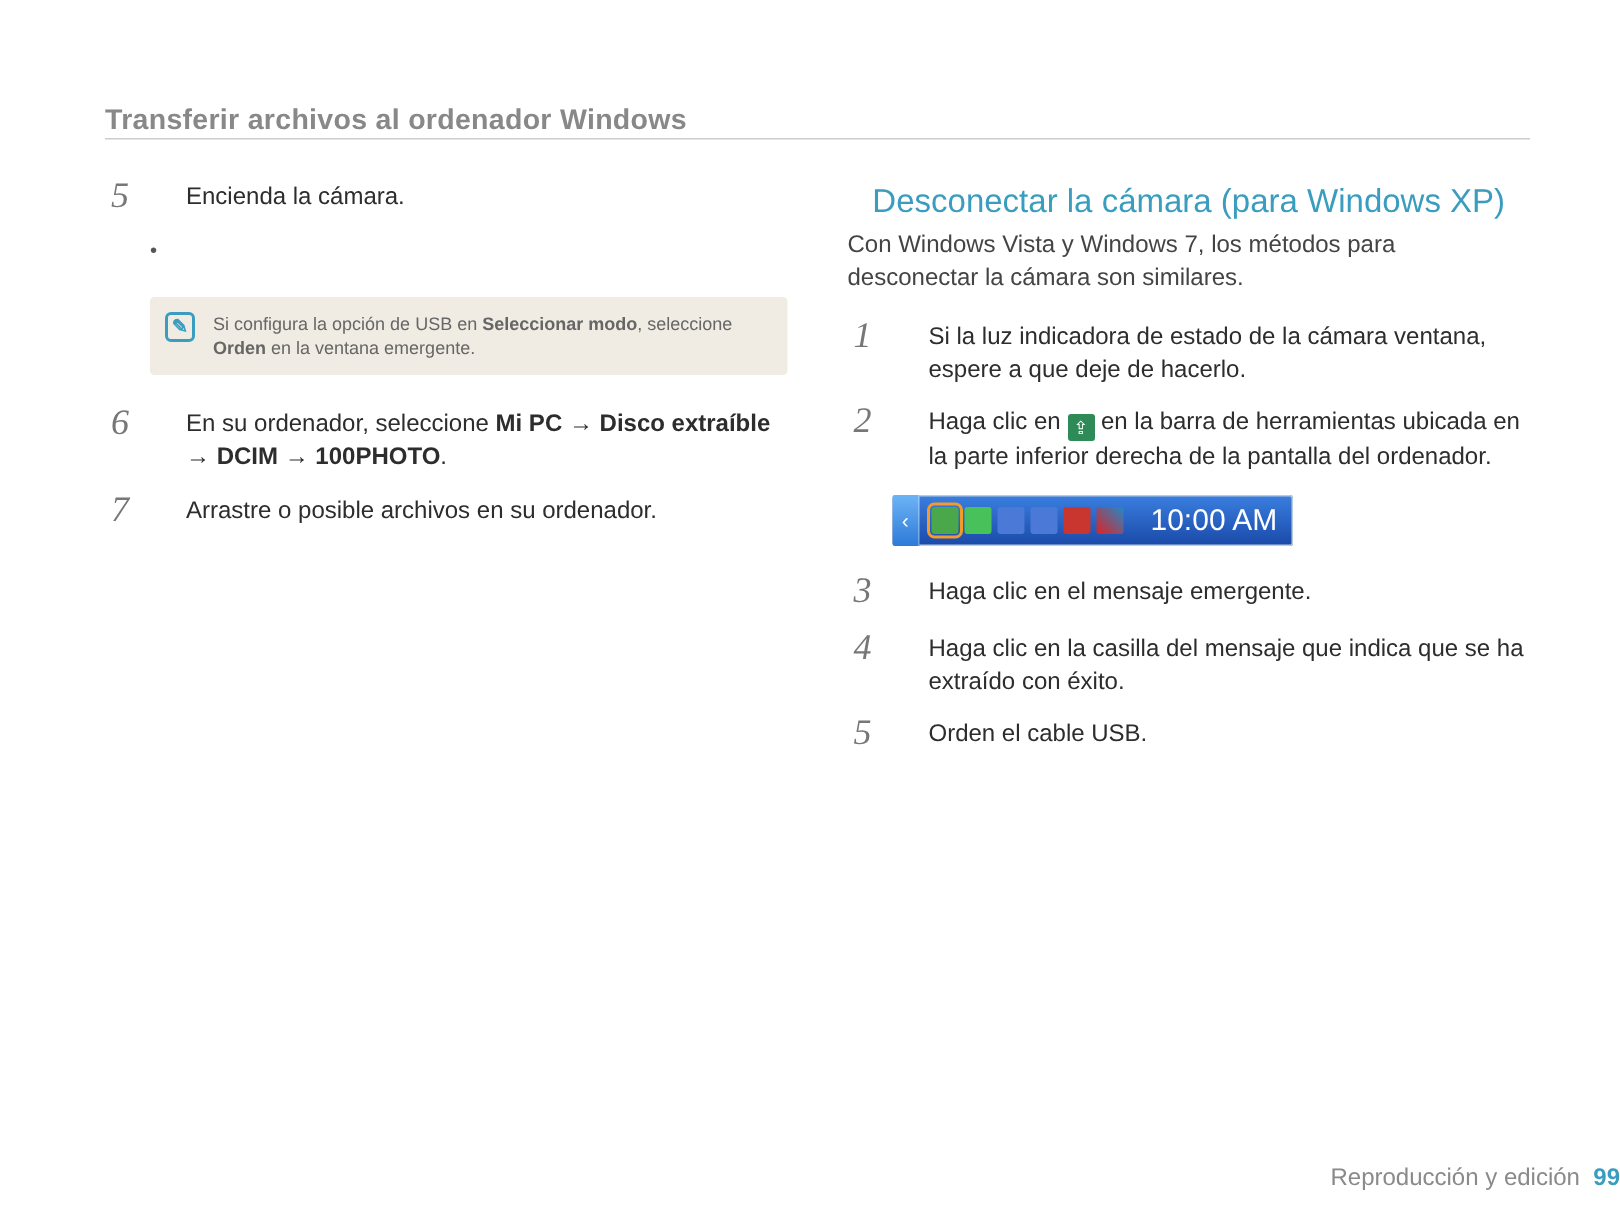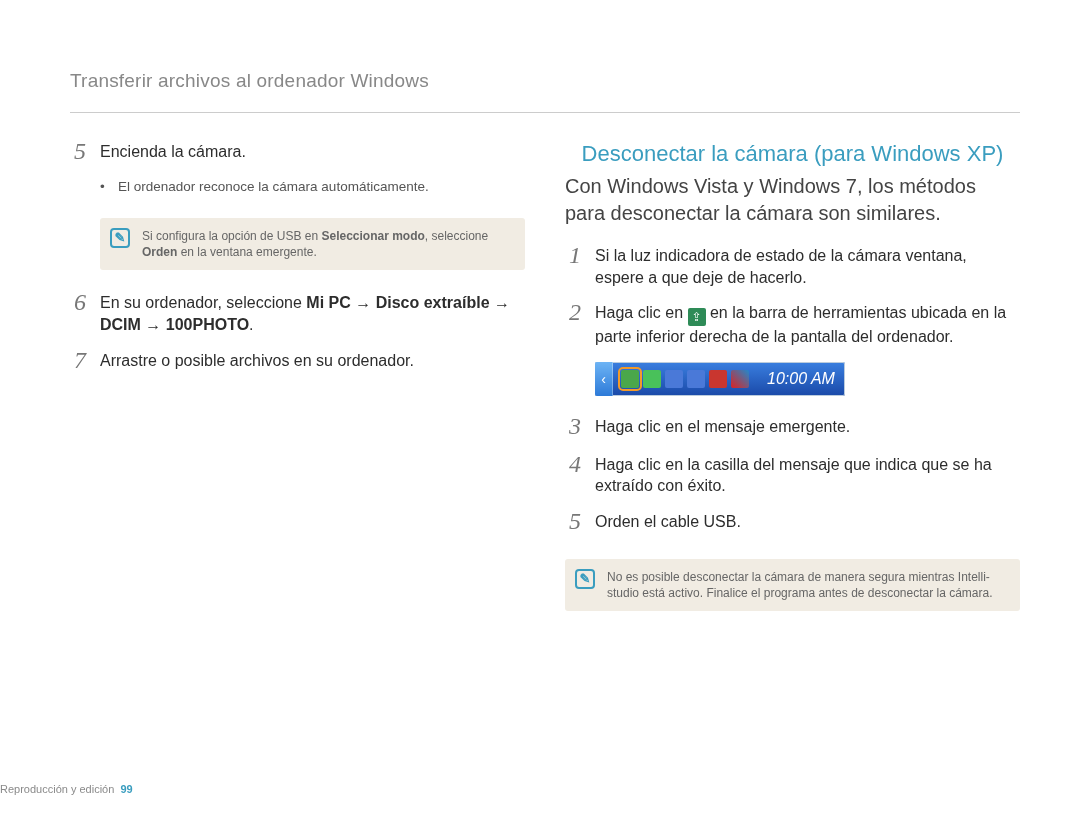--- a/index.html
+++ b/index.html
@@ -1,69 +1,68 @@
 <!DOCTYPE html>
 <html><head>
 <meta charset="utf-8">
 <style>
   * { box-sizing: border-box; margin: 0; padding: 0; }
   html, body { width: 1080px; height: 815px; background: #fff; font-family: Arial, Helvetica, sans-serif; color: #3a3a3a; }
   .page { width: 1080px; height: 815px; padding: 70px 60px 0 70px; position: relative; }
-  .header-title { font-size: 19px; font-weight: 400; color: #888; letter-spacing: 0.2px; margin-bottom: 20px; }
+  .header-title { font-size: 19px; font-weight: 700; color: #888; letter-spacing: 0.2px; margin-bottom: 0; }
   .rule { border: none; border-top: 1px solid #ccc; margin-bottom: 28px; }
   .cols { display: flex; gap: 40px; }
   .col { width: 470px; }
   .step { display: flex; gap: 10px; margin-bottom: 14px; line-height: 1.35; font-size: 16px; }
   .step-num { font-family: Georgia, 'Times New Roman', serif; font-style: italic; font-size: 24px; color: #777; min-width: 20px; text-align: center; line-height: 1; position: relative; top: -2px; }
-  .step-body { flex: 1; color: #2d2d2d; }
+  .step-body { flex: 1; color: #2d2d2d; margin-left: 24px; }
   .bullet { display: flex; gap: 8px; font-size: 13.5px; color: #555; margin: 4px 0 10px 30px; }
   .bullet .dot { min-width: 10px; }
   .note-box { background: #f1ece3; border-radius: 3px; padding: 10px 14px 10px 42px; margin: 24px 0 22px 30px; position: relative; font-size: 12px; color: #666; line-height: 1.35; }
   .note-box.wide { margin-left: 0; }
   .note-icon { position: absolute; left: 10px; top: 10px; width: 20px; height: 20px; border: 2px solid #3a9dbf; border-radius: 4px; display: flex; align-items: center; justify-content: center; color: #3a9dbf; font-weight: bold; font-size: 13px; }
   .note-icon::after { content: "✎"; }
   .bold { font-weight: bold; }
   .h2 { color: #3a9dbf; font-size: 22px; font-weight: 400; margin-bottom: 6px; text-align: center; }
-  .sub { font-size: 20px; color: #444; line-height: 1.35; margin-bottom: 18px; }
+  .sub { font-size: 16px; color: #444; line-height: 1.35; margin-bottom: 18px; }
   .inline-icon { display: inline-flex; width: 18px; height: 18px; background: #2e8b57; border-radius: 2px; vertical-align: -3px; align-items: center; justify-content: center; }
   .inline-icon::after { content: "⇪"; color: #fff; font-size: 12px; }
   .taskbar-wrap { margin: 10px 0 20px 30px; }
   .taskbar { display: inline-flex; align-items: center; height: 34px; background: linear-gradient(#3a7fe0, #1a49a8); border-radius: 2px; padding: 0 10px 0 0; overflow: hidden; box-shadow: 0 0 0 1px #bcd inset; }
   .tb-chev { width: 18px; height: 34px; background: linear-gradient(#6db4f5,#2d7ad8); display: flex; align-items: center; justify-content: center; color: #fff; font-size: 14px; border-right: 1px solid rgba(255,255,255,0.3); }
   .tb-icons { display: flex; gap: 4px; padding: 0 8px; align-items: center; }
   .tb-ico { width: 18px; height: 18px; border-radius: 2px; display: inline-block; }
   .tb-hi { outline: 2px solid #f39a2a; outline-offset: 1px; background: #4aa74a; }
   .tb-ico.green::after, .tb-ico.blue::after, .tb-ico.red::after, .tb-ico.gray::after { content:""; display:block; width:100%; height:100%; border-radius:2px; }
   .tb-ico.green { background:#49c15a; }
   .tb-ico.blue { background:#4a79d8; }
   .tb-ico.red { background:#c9362f; }
   .tb-ico.shield { background: linear-gradient(45deg,#d22,#28c); }
-  .tb-time { color: #fff; font-size: 16px; padding-left: 10px; font-style: italic; }
-  .footer { position: absolute; bottom: 20px; left: 0; width: 100%; text-align: left; font-size: 11px; color: #8a8a8a; }
+  .tb-time { color: #fff; font-size: 20px; padding-left: 10px; }
+  .footer { position: absolute; bottom: 20px; left: 0; width: 100%; text-align: right; font-size: 16px; color: #8a8a8a; }
   .footer .pg { color: #3a9dbf; font-weight: bold; }
 </style>
 </head>
 <body>
 
 <div class="page">
 
   <div class="header-title">Transferir archivos al ordenador Windows</div>
   <hr class="rule">
 
   <div class="cols">
 
     <div class="col">
 
       <div class="step">
         <div class="step-num">5</div>
         <div class="step-body">Encienda la cámara.</div>
       </div>
       <div class="bullet">
         <span class="dot">•</span>
-        <span>El ordenador reconoce la cámara automáticamente.</span>
       </div>
 
       <div class="note-box">
         <span class="note-icon"></span>
         <span>Si configura la opción de USB en </span><span class="bold">Seleccionar modo</span><span>, seleccione </span><span class="bold">Orden</span><span> en la ventana emergente.</span>
       </div>
 
       <div class="step">
         <div class="step-num">6</div>
         <div class="step-body">
@@ -120,24 +119,20 @@
       <div class="step">
         <div class="step-num">4</div>
         <div class="step-body">Haga clic en la casilla del mensaje que indica que se ha extraído con éxito.</div>
       </div>
 
       <div class="step">
         <div class="step-num">5</div>
         <div class="step-body">Orden el cable USB.</div>
       </div>
 
-      <div class="note-box wide">
-        <span class="note-icon"></span>
-        <span>No es posible desconectar la cámara de manera segura mientras Intelli-studio está activo. Finalice el programa antes de desconectar la cámara.</span>
-      </div>
 
     </div>
   </div>
 
   <div class="footer">
     <span>Reproducción y edición</span>&nbsp;&nbsp;<span class="pg">99</span>
   </div>
 
 </div>
 

